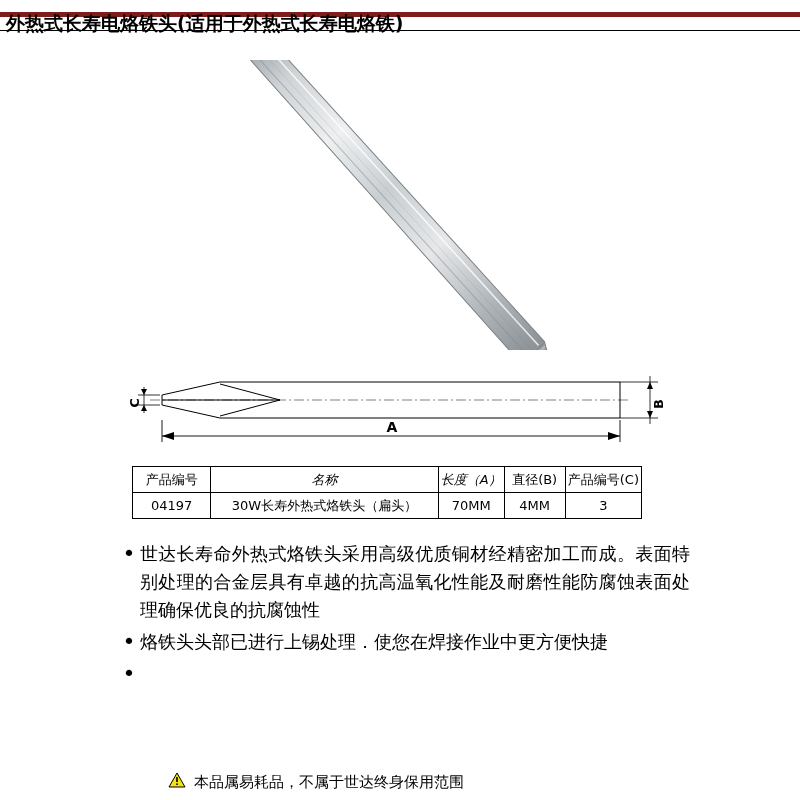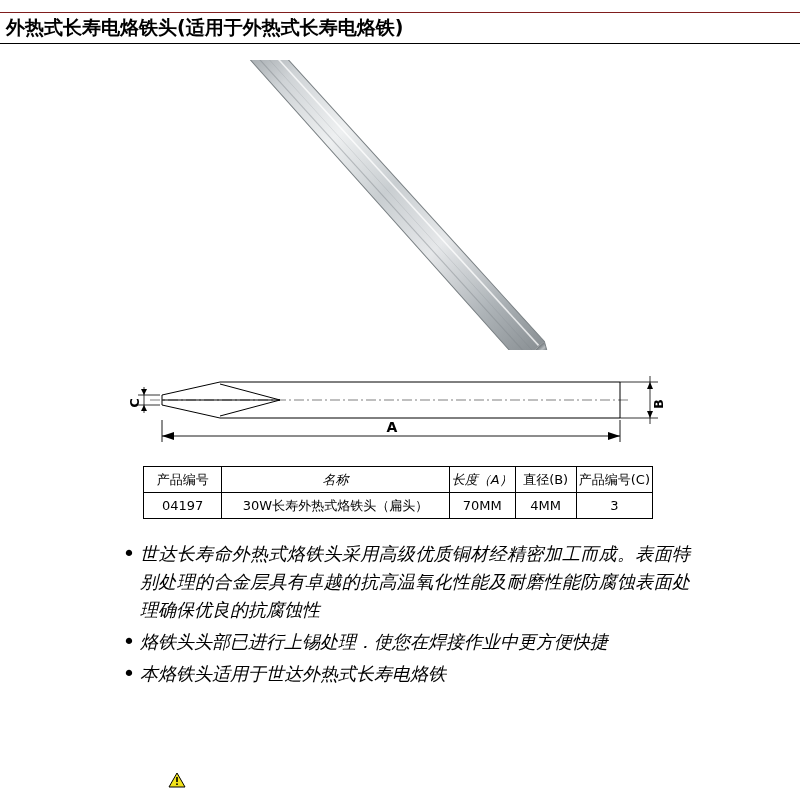--- a/index.html
+++ b/index.html
@@ -12,22 +12,22 @@
     color: #000000;
     overflow: hidden;
     position: relative;
   }
 
   
   .title-bar {
     position: absolute;
     left: 0; top: 12px;
     width: 800px;
-    height: 32px;
-    border-top: 1px solid #7f1d1d;
+    height: 19px;
+    border-top: 5px solid #7f1d1d;
     border-bottom: 1px solid #000;
     display: flex;
     align-items: center;
     padding-left: 6px;
   }
   .title-text {
     font-size: 19px;
     font-weight: bold;
     letter-spacing: 0px;
     white-space: nowrap;
@@ -44,21 +44,21 @@
   
   .drawing-area {
     position: absolute;
     left: 130px; top: 370px;
     width: 540px; height: 85px;
   }
 
   
   .spec-table-wrap {
     position: absolute;
-    left: 143px; top: 466px;
+    left: 132px; top: 466px;
     width: 510px;
   }
   table.spec {
     border-collapse: collapse;
     width: 510px;
     font-size: 13px;
   }
   table.spec th, table.spec td {
     border: 1px solid #000;
     text-align: center;
@@ -89,21 +89,20 @@
     flex: 0 0 18px;
     font-size: 22px;
     line-height: 28px;
     text-align: center;
     margin-right: 2px;
   }
   .bullet .txt {
     font-size: 18px;
     line-height: 28px;
     text-align: justify;
-    font-style: italic;
   }
   .note {
     position: absolute;
     left: 168px; top: 772px;
     display: flex;
     align-items: center;
     width: 520px;
   }
   .warn-icon { margin-right: 6px; flex: 0 0 20px; }
   .note-text { font-size: 15px; line-height: 20px; }
@@ -237,25 +236,25 @@
   <div class="bullet">
     <div class="dot">•</div>
     <div class="txt">世达长寿命外热式烙铁头采用高级优质铜材经精密加工而成。表面特别处理的合金层具有卓越的抗高温氧化性能及耐磨性能防腐蚀表面处理确保优良的抗腐蚀性</div>
   </div>
   <div class="bullet">
     <div class="dot">•</div>
     <div class="txt">烙铁头头部已进行上锡处理．使您在焊接作业中更方便快捷</div>
   </div>
   <div class="bullet">
     <div class="dot">•</div>
-    <div class="txt">本烙铁头适用于世达外热式长寿电烙铁</div>
   </div>
 </div>
 
 <div class="note">
   <span class="warn-icon">
     <svg width="18" height="16" viewBox="0 0 18 16">
       <polygon points="9,1 17,15 1,15" fill="#f2e21a" stroke="#000" stroke-width="1"></polygon>
       <rect x="8.2" y="5" width="1.6" height="5" fill="#000"></rect>
       <rect x="8.2" y="11.4" width="1.6" height="1.6" fill="#000"></rect>
     </svg>
   </span>
+  <span class="note-text">本品属易耗品，不属于世达终身保用范围</span>
 </div>
 
 </body></html>

